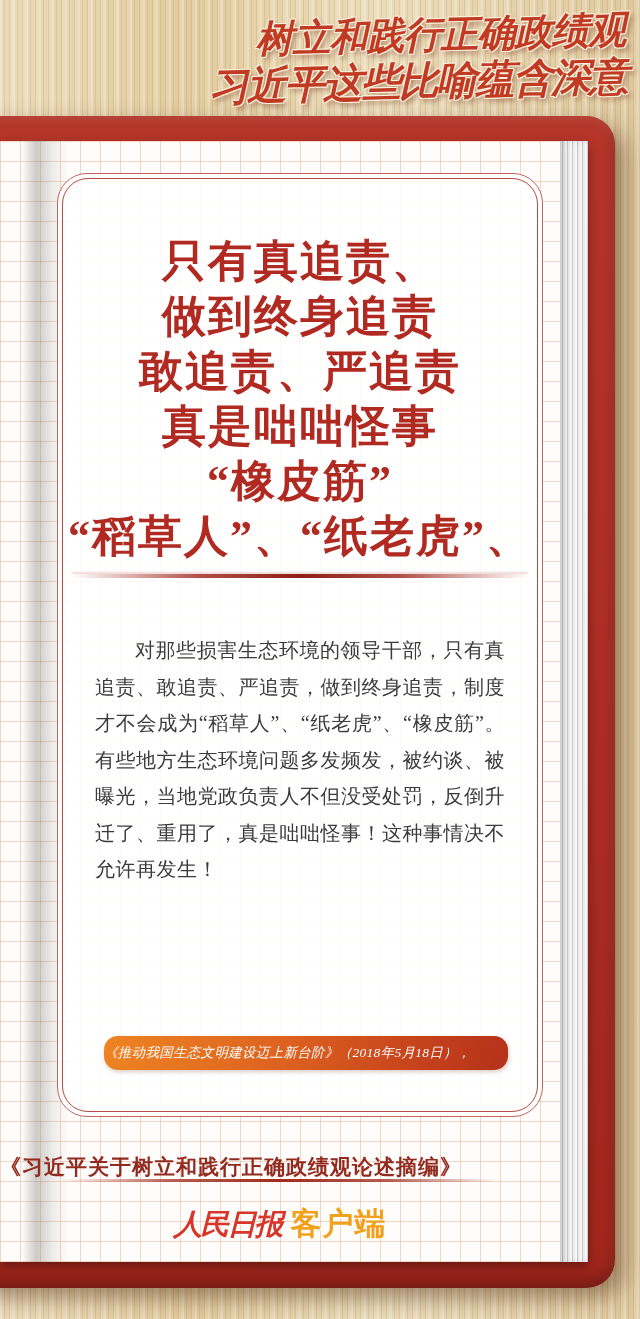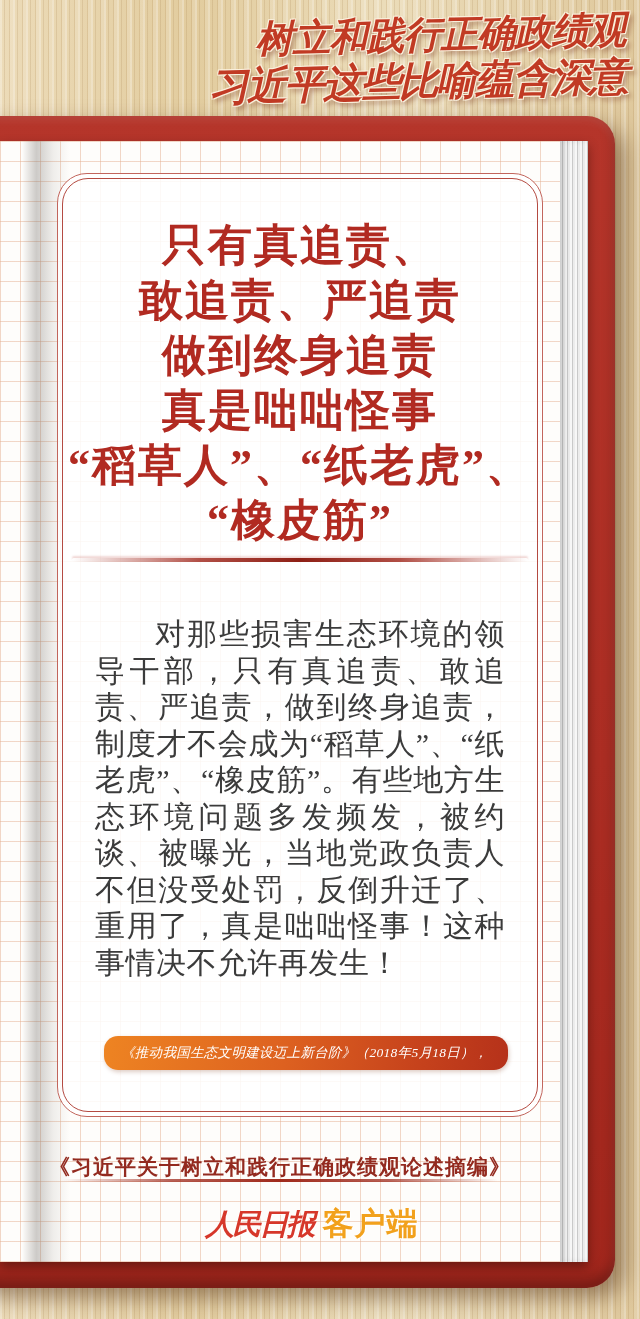--- a/index.html
+++ b/index.html
@@ -59,59 +59,58 @@
     position:absolute;left:57px;top:32px;width:486px;height:944px;
     border:1px solid #C2655C;border-radius:30px;
     background:rgba(255,255,255,0.86);
     box-sizing:border-box;
   }
   .quote-card::before{
     content:"";position:absolute;inset:4px;border:1.5px solid #B44A41;
     border-radius:26px;pointer-events:none;
   }
   .headline{
-    margin-top:44px;text-align:center;color:#B12A21;
+    margin-top:60px;text-align:center;color:#B12A21;
     font-family:"Liberation Serif",serif;font-weight:700;
     font-size:44px;line-height:55px;letter-spacing:2px;
   }
   .divider{
     margin:10px auto 0;width:456px;height:4px;border-radius:2px;
     background:linear-gradient(90deg,rgba(177,42,33,0) 0%,rgba(158,35,24,0.80) 28%,
                #8E1F15 50%,rgba(158,35,24,0.80) 72%,rgba(177,42,33,0) 100%);
     box-shadow:0 -2px 2px rgba(177,42,33,0.18);
   }
   .body-text{
     margin:54px auto 7px;width:410px;
     font-family:"Liberation Serif",serif;
-    font-size:30px;line-height:36.5px;letter-spacing:0.5px;
+    font-size:20px;line-height:36.5px;letter-spacing:0.5px;
     color:#3B3B3B;text-indent:2em;text-align:justify;
   }
   .source-badge{
     position:absolute;left:46px;top:862px;width:404px;box-sizing:border-box;
-    border-radius:14px;padding:7px 12px 8px 17px;
+    border-radius:14px;padding:7px 12px 8px 0;
     background:linear-gradient(100deg,#EE8422 0%,#DD6120 45%,#C6421C 78%,#B5311A 100%);
     color:#FFFFFF;font-family:"Liberation Serif",serif;font-style:italic;
     font-size:13.5px;line-height:19px;letter-spacing:0.3px;
     box-shadow:1px 2px 4px rgba(120,50,20,0.25);
   }
   
   .caption{
-    position:absolute;left:0;top:1012px;width:560px;text-align:center;
+    position:absolute;left:0;top:1012px;width:560px;
     color:#932A1F;font-family:"Liberation Serif",serif;font-weight:700;
     font-size:21px;letter-spacing:1px;
   }
   .caption-underline{
     position:absolute;left:62px;top:1038px;width:436px;height:3px;border-radius:2px;
     background:linear-gradient(90deg,rgba(170,50,38,0) 0%,rgba(160,45,32,0.75) 25%,
                #A02A1C 50%,rgba(160,45,32,0.75) 75%,rgba(170,50,38,0) 100%);
   }
   .logo-row{
     position:absolute;left:0;top:1062px;width:560px;text-align:center;
     white-space:nowrap;
-    margin-left:32px;
   }
   .logo-red{
     font-family:"Liberation Serif",serif;font-style:italic;font-weight:900;
     color:#D6372A;font-size:29px;letter-spacing:-2px;
     text-shadow:1px 1px 0 rgba(255,255,255,0.7);
   }
   .logo-orange{
     font-family:"Liberation Sans",sans-serif;font-weight:900;
     color:#F2A11C;font-size:31px;margin-left:9px;letter-spacing:1px;
     text-shadow:1px 1px 0 rgba(255,255,255,0.8);
@@ -129,25 +128,25 @@
 
   <div class="book-frame">
 
     <div class="paper">
       <div class="left-curl"></div>
       <div class="page-stack"></div>
 
       <div class="quote-card">
         <div class="headline">
           <div>只有真追责、</div>
+          <div>做到终身追责</div>
           <div>敢追责、严追责</div>
-          <div>做到终身追责</div>
           <div>真是咄咄怪事</div>
+          <div>“橡皮筋”</div>
           <div>“稻草人”、“纸老虎”、</div>
-          <div>“橡皮筋”</div>
         </div>
 
         <div class="divider"></div>
 
         <p class="body-text">对那些损害生态环境的领导干部，只有真追责、敢追责、严追责，做到终身追责，制度才不会成为“稻草人”、“纸老虎”、“橡皮筋”。有些地方生态环境问题多发频发，被约谈、被曝光，当地党政负责人不但没受处罚，反倒升迁了、重用了，真是咄咄怪事！这种事情决不允许再发生！</p>
 
         <div class="source-badge">
           <div>《推动我国生态文明建设迈上新台阶》（2018年5月18日），</div>
         </div>
       </div>

